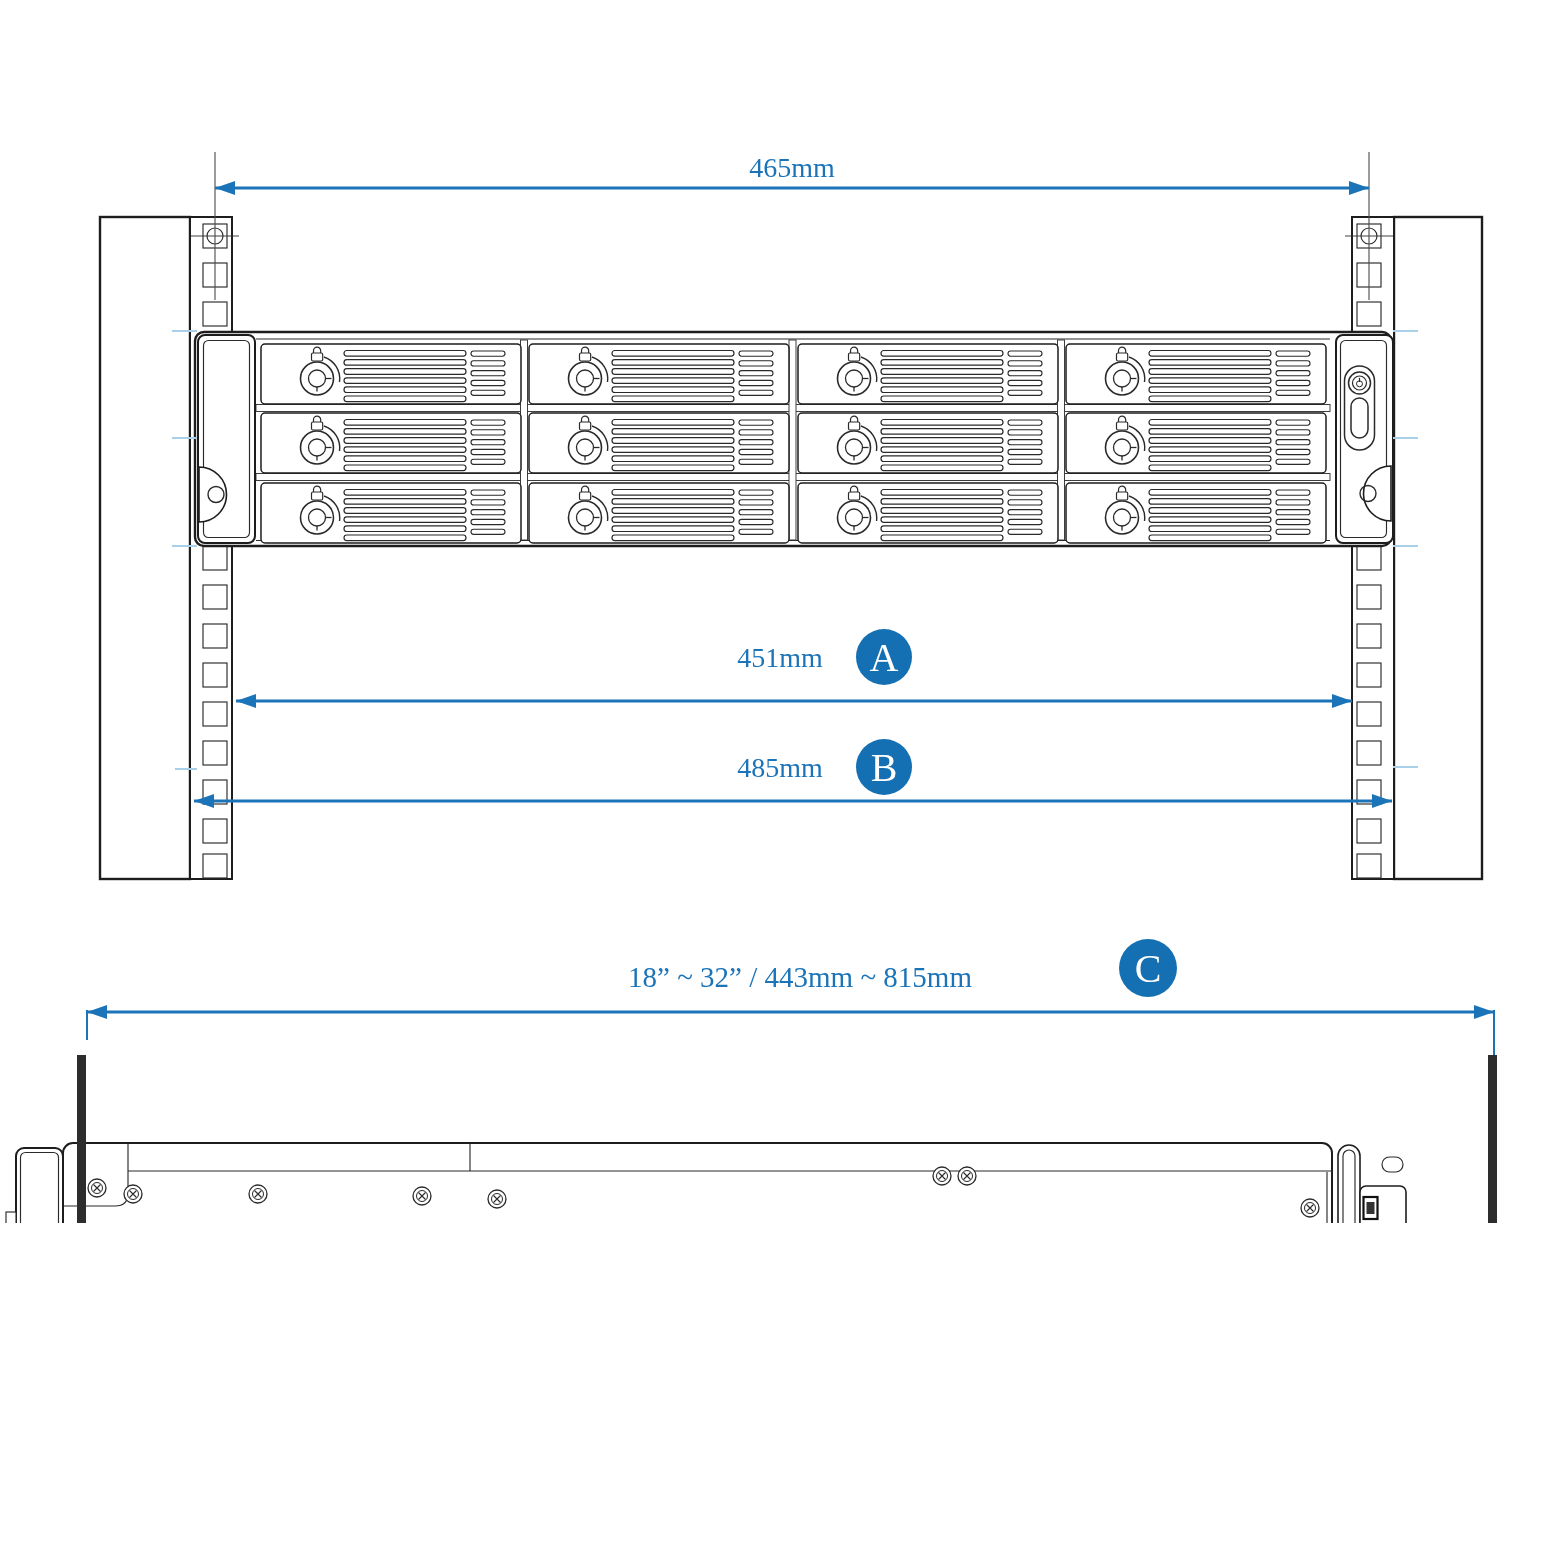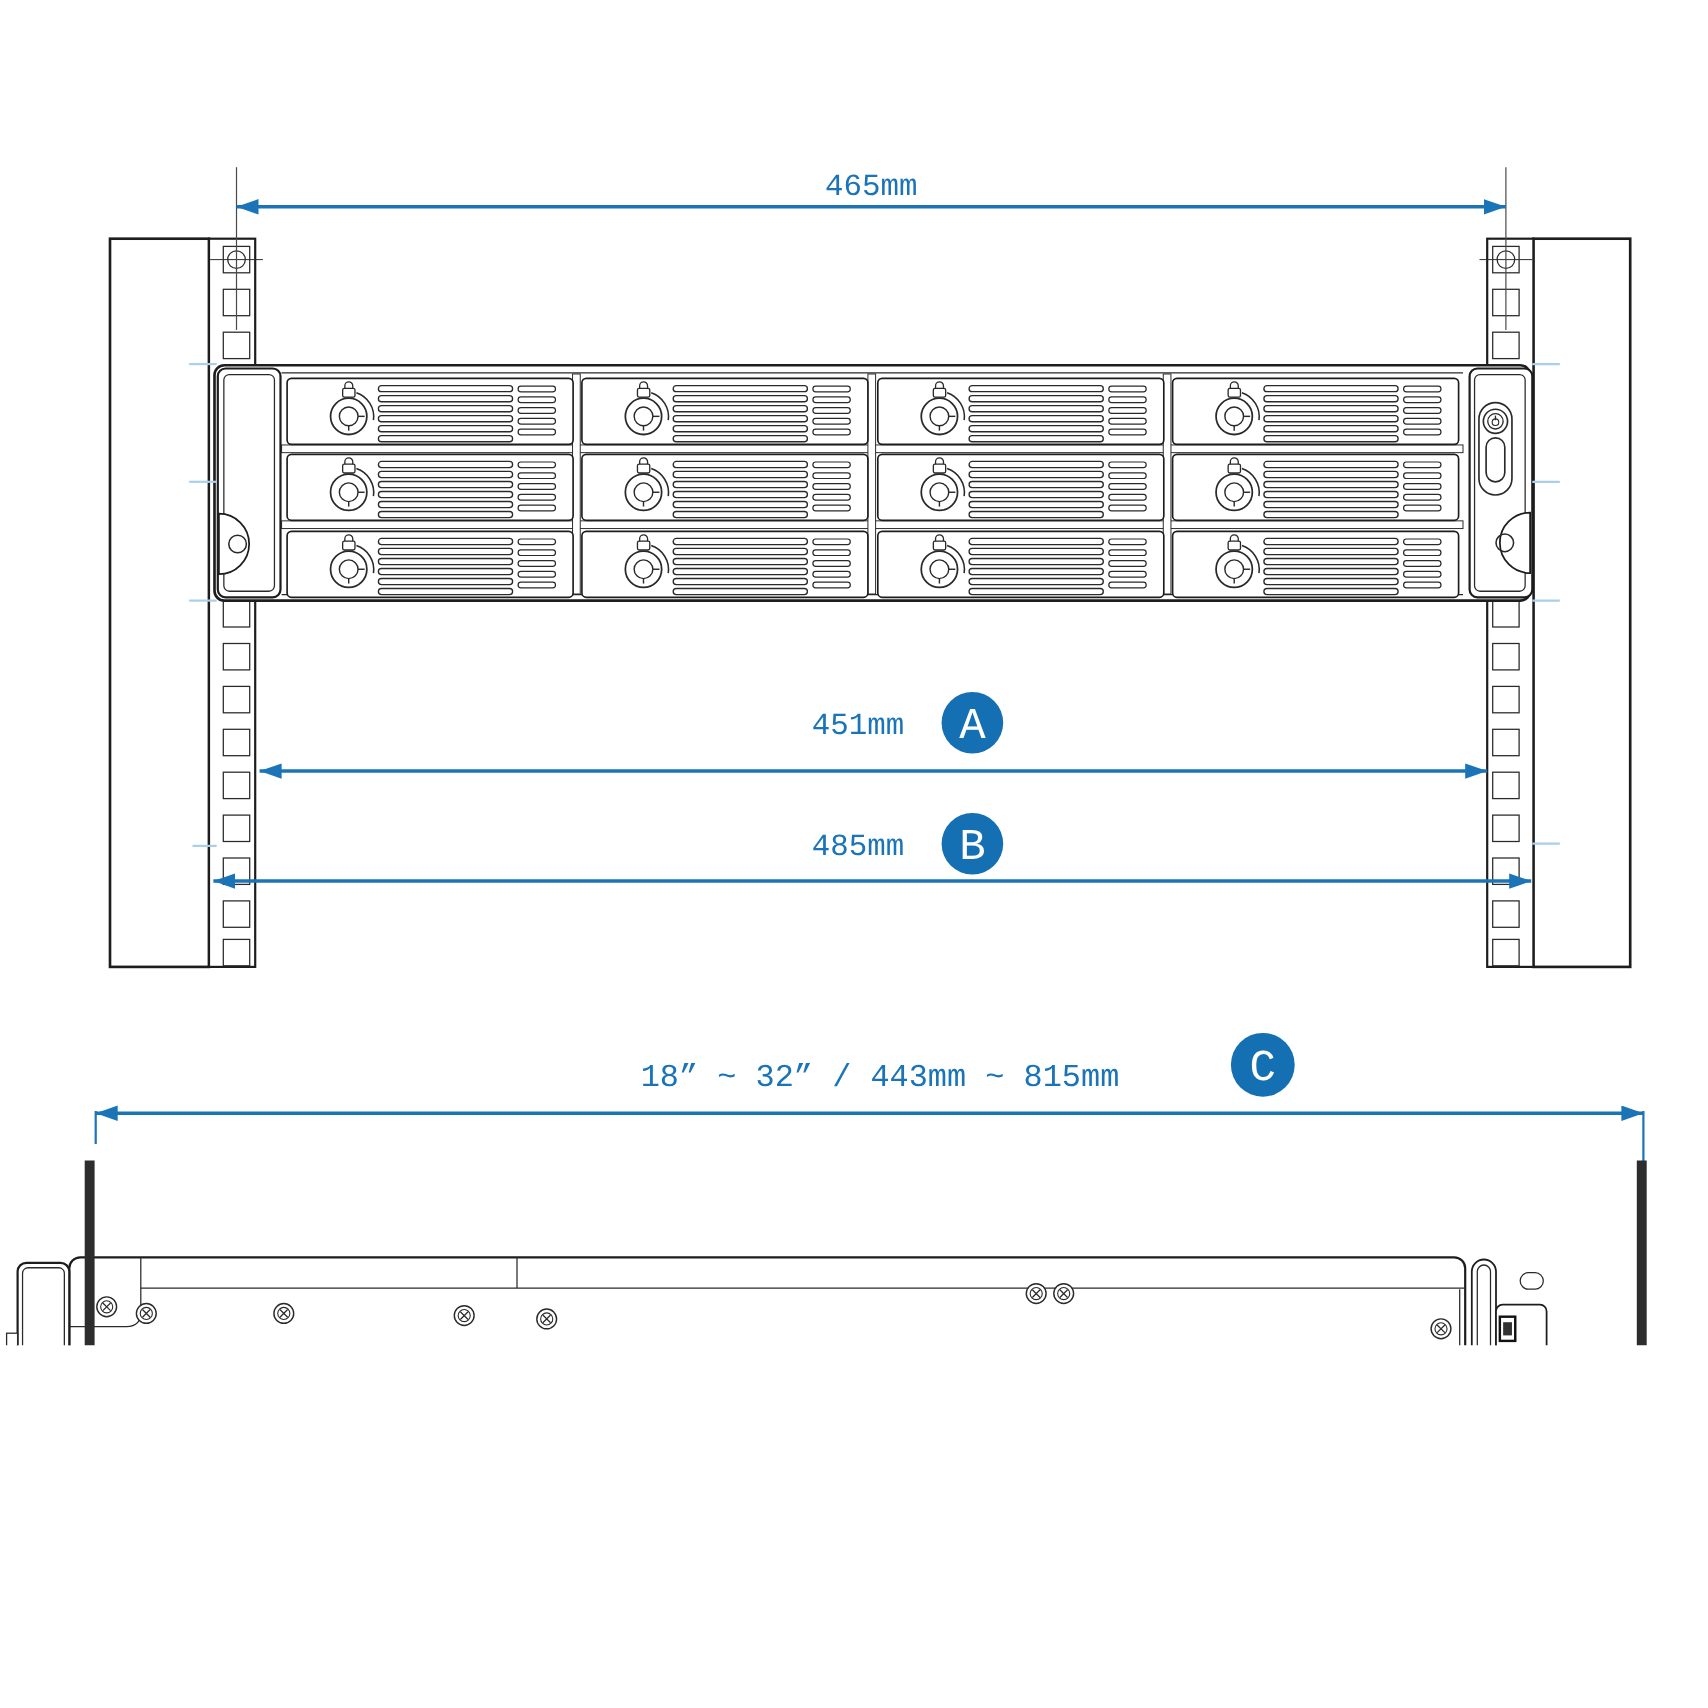--- a/index.html
+++ b/index.html
@@ -1,16 +1,16 @@
 <!DOCTYPE html>
 <html><head>
 <meta charset="utf-8">
 <style>
   html,body{margin:0;padding:0;background:#ffffff;}
-  .stage{width:1553px;height:1223px;position:relative;background:#fff;font-family:Liberation Mono, monospace;}
+  .stage{width:1553px;height:1223px;position:relative;background:#fff;font-family:Liberation Serif, serif;}
   svg{display:block;}
   .ol   {fill:#ffffff;stroke:#1d1d1d;stroke-width:2.4;}
   .ol2  {fill:#ffffff;stroke:#1d1d1d;stroke-width:1.6;}
   .thin {fill:none;stroke:#2a2a2a;stroke-width:1.15;}
   .thinw{fill:#ffffff;stroke:#2a2a2a;stroke-width:1.15;}
   .gray {fill:#d3d3d3;stroke:#1f1f1f;stroke-width:1.8;}
   .gray2{fill:#c7c7c7;stroke:#1f1f1f;stroke-width:1.8;}
   .grayp{fill:#d3d3d3;stroke:#1f1f1f;stroke-width:1.2;}
   .hole {fill:#ffffff;stroke:#2a2a2a;stroke-width:1.4;}
   .dim  {fill:none;stroke:#1b74b8;stroke-width:3.2;}

